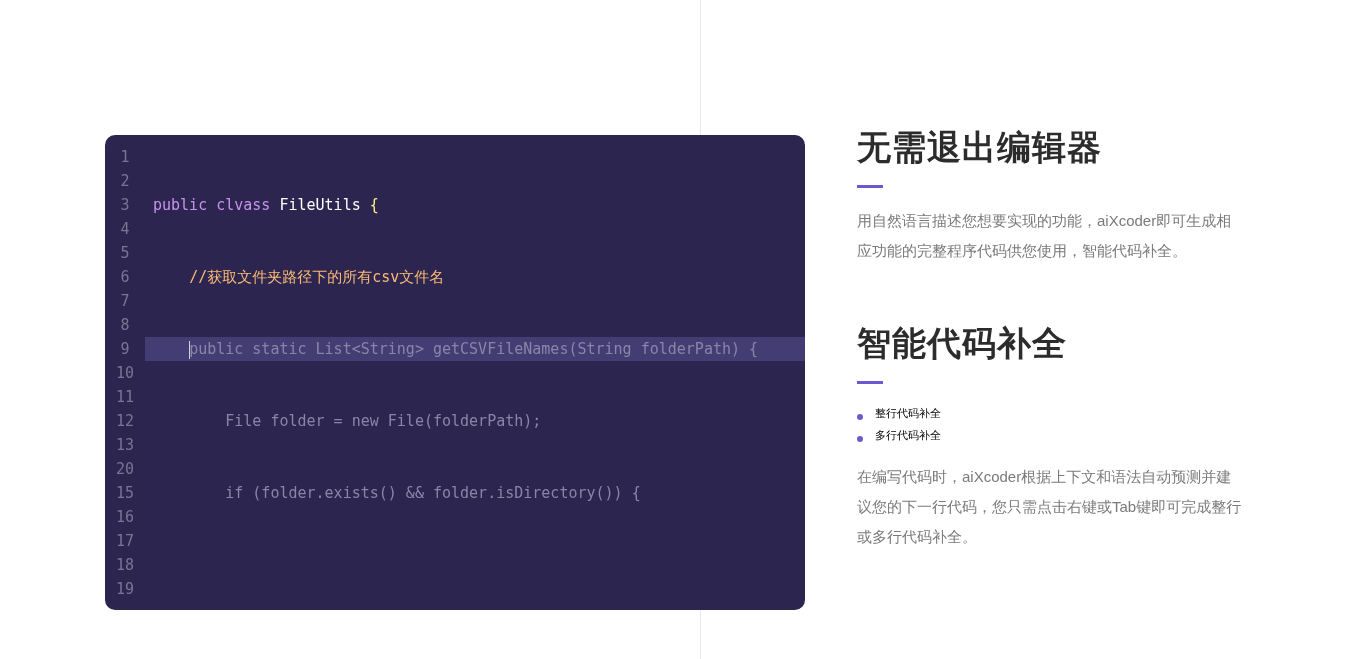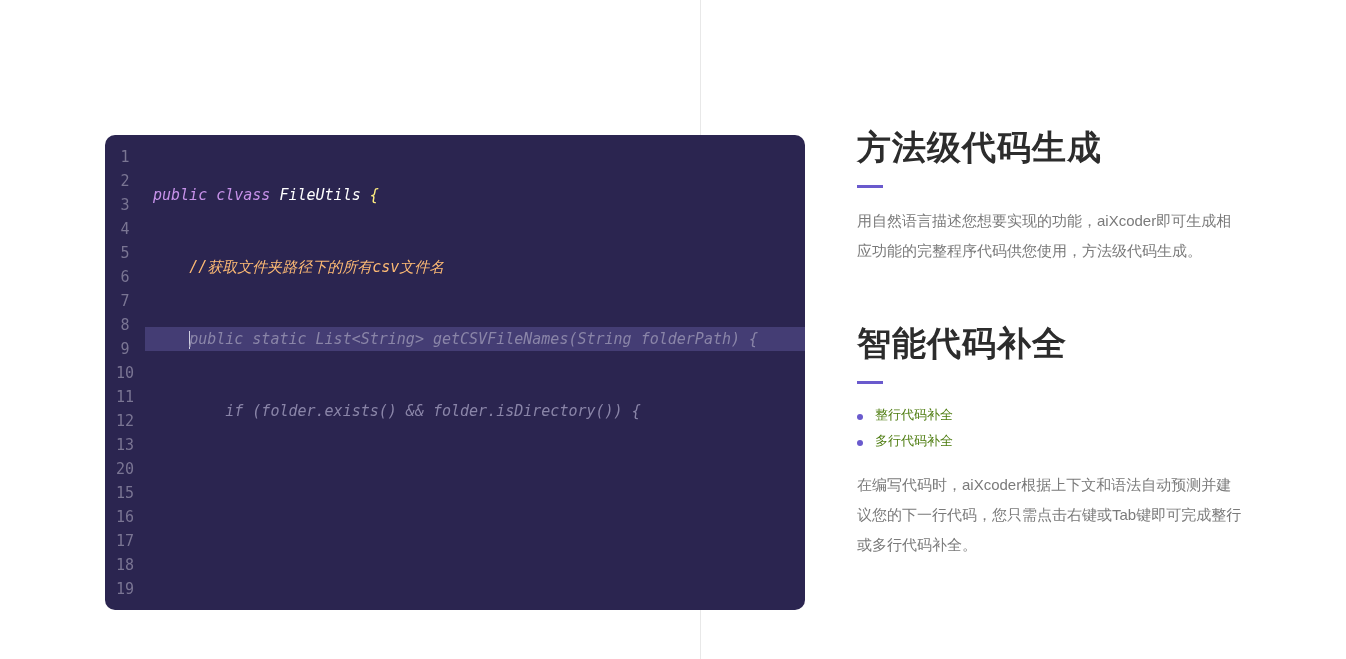--- a/index.html
+++ b/index.html
@@ -37,25 +37,25 @@
     width: 40px;
     padding-top: 10px;
     text-align: center;
     color: #7a7593;
     user-select: none;
     flex-shrink: 0;
   }
   .gutter .ln { height: 24px; }
   .code {
     flex: 1;
+    padding-top: 10px;
     padding-left: 8px;
     color: #ccc;
     white-space: pre;
     overflow: hidden;
-    font-style: italic;
   }
   .code .row { height: 24px; position: relative; }
   .code .row.hl {
     background: rgba(100, 90, 160, 0.45);
     margin-left: -8px;
     padding-left: 8px;
     margin-right: -10px;
     padding-right: 10px;
   }
   .kw  { color: #c792ea; }
@@ -96,22 +96,22 @@
     color: #7a7a7a;
     line-height: 2.0;
   }
   .bullets {
     list-style: none;
     margin-bottom: 16px;
   }
   .bullets li {
     position: relative;
     padding-left: 18px;
-    font-size: 13px;
-    color: #4d7c0f;
+    font-size: 11px;
+    color: #000000;
     line-height: 2.0;
   }
   .bullets li::before {
     content: "";
     position: absolute;
     left: 0;
     top: 12px;
     width: 6px;
     height: 6px;
     background: #6a5acd;
@@ -142,42 +142,43 @@
     <div class="ln">15</div>
     <div class="ln">16</div>
     <div class="ln">17</div>
     <div class="ln">18</div>
     <div class="ln">19</div>
   </div>
   <div class="code">
     <div class="row"><span class="kw">public</span> <span class="kw">clvass</span> <span class="cls">FileUtils</span> <span class="brc">{</span></div>
     <div class="row"><span>    </span><span class="cm">//获取文件夹路径下的所有csv文件名</span></div>
     <div class="row hl"><span>    </span><span class="cursor"></span><span class="sug">public static List&lt;String&gt; getCSVFileNames(String folderPath) {</span></div>
+    <div class="row"><span class="sug">        File folder = new File(folderPath);</span></div>
     <div class="row"><span class="sug">        if (folder.exists() &amp;&amp; folder.isDirectory()) {</span></div>
     
     
     
     
     
     
     
     
     
     
     
     
     
   </div>
 </div>
 
 <div class="right">
   <div class="section">
-    <h2 class="sec-title">方法级代码生成</h2>
+    <h2 class="sec-title">无需退出编辑器</h2>
     <div class="sec-underline"></div>
-    <p class="sec-desc">用自然语言描述您想要实现的功能，aiXcoder即可生成相应功能的完整程序代码供您使用，方法级代码生成。</p>
+    <p class="sec-desc">用自然语言描述您想要实现的功能，aiXcoder即可生成相应功能的完整程序代码供您使用，智能代码补全。</p>
   </div>
   <div class="section">
     <h2 class="sec-title">智能代码补全</h2>
     <div class="sec-underline"></div>
     <ul class="bullets">
       <li>整行代码补全</li>
       <li>多行代码补全</li>
     </ul>
     <p class="sec-desc">在编写代码时，aiXcoder根据上下文和语法自动预测并建议您的下一行代码，您只需点击右键或Tab键即可完成整行或多行代码补全。</p>
   </div>

